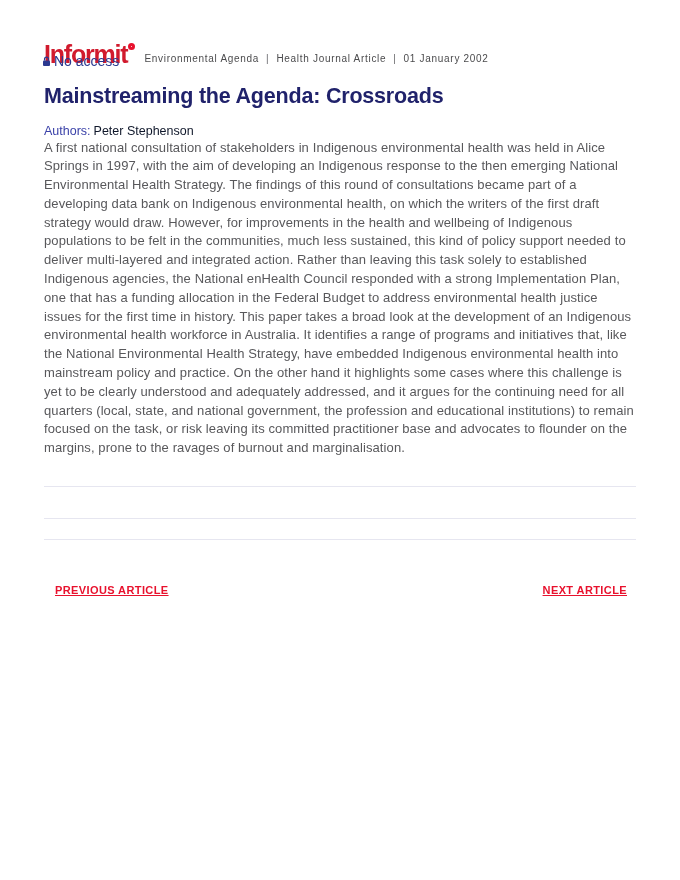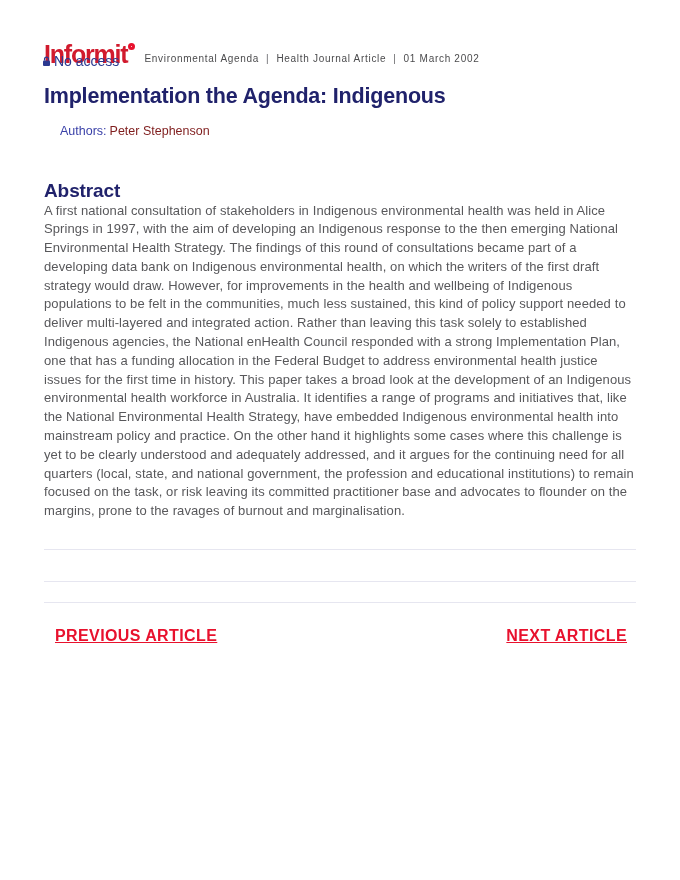--- a/index.html
+++ b/index.html
@@ -73,22 +73,22 @@
     letter-spacing: -0.2px;
     color: #20226b;
     font-weight: bold;
   }
   h1 .tl { display: block; }
   .authors {
     margin-top: 15px;
     font-size: 12.5px;
     line-height: 15px;
   }
-  .authors-label { color: #3a41a8; margin-left: 16px; }
-  .authors-name { color: #7f1d1d; margin-left: 3px; }
+  .authors-label { color: #3a41a8; }
+  .authors-name { color: #0f172a; margin-left: 3px; }
 
   
   h2 {
     margin-top: 41px;
     font-size: 19px;
     color: #20226b;
     font-weight: bold;
     letter-spacing: -0.1px;
   }
   .abstract-text {
@@ -105,27 +105,28 @@
   .d3 { margin-top: 20px; }
 
   
   .pager {
     margin-top: 24px;
     display: flex;
     justify-content: space-between;
     padding: 0 9px 0 11px;
   }
   .pager-link {
-    font-size: 16px;
+    font-size: 11px;
     font-weight: bold;
     letter-spacing: 0.4px;
     color: #e8112d;
     text-decoration: underline;
     text-transform: uppercase;
     cursor: pointer;
+    margin-top: 20px;
   }
 </style>
 </head>
 <body>
 
 <div class="page">
 
   <header class="topbar">
     <div class="brand">
       <span class="logo-text">Informit</span><span class="logo-ring"></span>
@@ -133,34 +134,33 @@
         <span>
           <svg width="9" height="11" viewBox="0 0 9 11">
             <path d="M2.6 4.4 V3 a1.9 1.9 0 0 1 3.8 0 V4.4" fill="none" stroke="#2b3990" stroke-width="1.3"></path>
             <rect x="1" y="4.4" width="7" height="5.6" rx="1" fill="#2b3990"></rect>
           </svg>
         </span>
         <span>No access</span>
       </span>
     </div>
     <div class="meta">
-      <span class="meta-journal">Environmental Agenda</span><span class="meta-sep">|</span><span class="meta-type">Health Journal Article</span><span class="meta-sep">|</span><span class="meta-date">01 March 2002</span>
+      <span class="meta-journal">Environmental Agenda</span><span class="meta-sep">|</span><span class="meta-type">Health Journal Article</span><span class="meta-sep">|</span><span class="meta-date">01 January 2002</span>
     </div>
   </header>
 
   <h1>
-    <span class="tl">Implementation the Agenda: Indigenous</span>
+    <span class="tl">Mainstreaming the Agenda: Crossroads</span>
   </h1>
 
   <p class="authors">
     <span class="authors-label">Authors:</span><span class="authors-name">Peter Stephenson</span>
   </p>
 
   <section>
-    <h2>Abstract</h2>
     <p class="abstract-text">A first national consultation of stakeholders in Indigenous environmental health was held in Alice Springs in 1997, with the aim of developing an Indigenous response to the then emerging National Environmental Health Strategy. The findings of this round of consultations became part of a developing data bank on Indigenous environmental health, on which the writers of the first draft strategy would draw. However, for improvements in the health and wellbeing of Indigenous populations to be felt in the communities, much less sustained, this kind of policy support needed to deliver multi-layered and integrated action. Rather than leaving this task solely to established Indigenous agencies, the National enHealth Council responded with a strong Implementation Plan, one that has a funding allocation in the Federal Budget to address environmental health justice issues for the first time in history. This paper takes a broad look at the development of an Indigenous environmental health workforce in Australia. It identifies a range of programs and initiatives that, like the National Environmental Health Strategy, have embedded Indigenous environmental health into mainstream policy and practice. On the other hand it highlights some cases where this challenge is yet to be clearly understood and adequately addressed, and it argues for the continuing need for all quarters (local, state, and national government, the profession and educational institutions) to remain focused on the task, or risk leaving its committed practitioner base and advocates to flounder on the margins, prone to the ravages of burnout and marginalisation.</p>
   </section>
 
   <div class="divider d1"></div>
   <div class="divider d2"></div>
   <div class="divider d3"></div>
 
   <nav class="pager">
     <a class="pager-link prev" href="#">PREVIOUS ARTICLE</a>
     <a class="pager-link next" href="#">NEXT ARTICLE</a>

